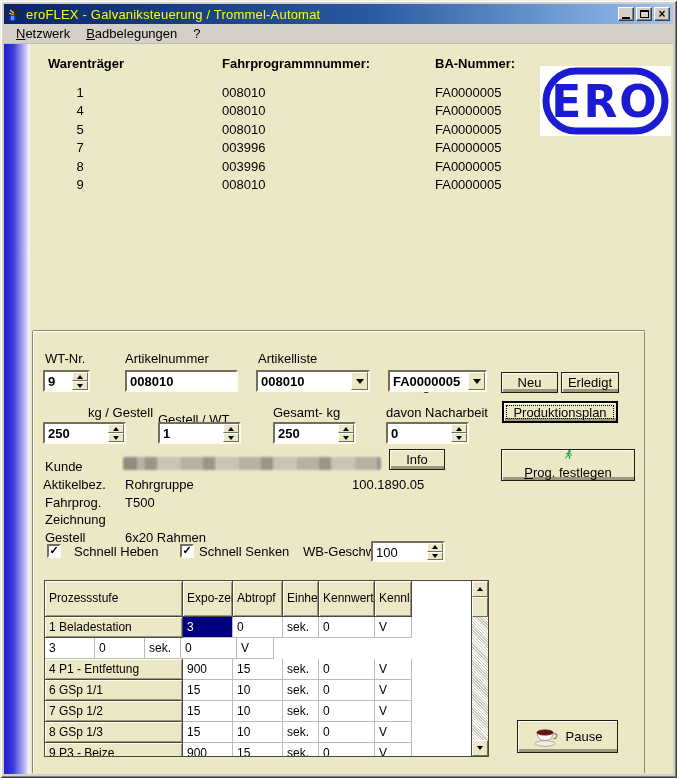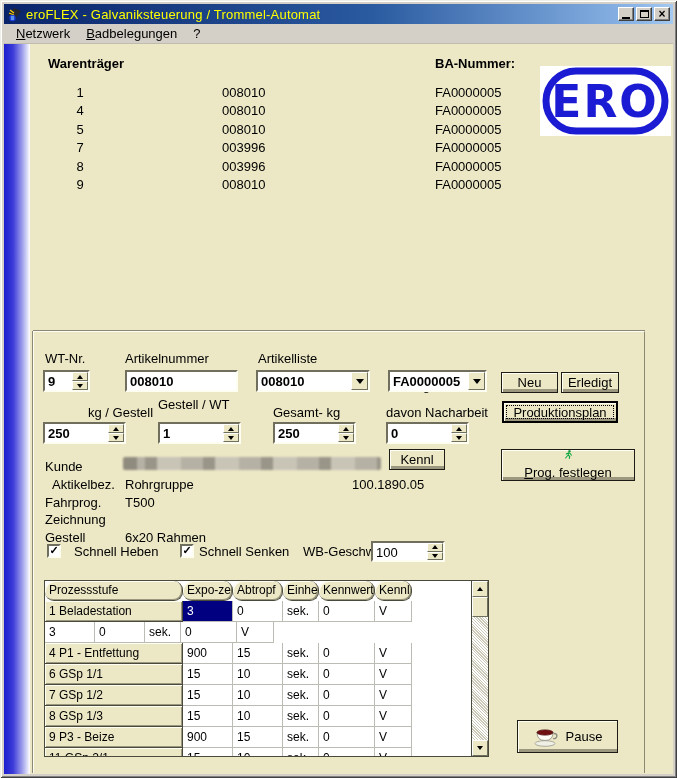--- a/index.html
+++ b/index.html
@@ -76,21 +76,21 @@
     background:
       linear-gradient(90deg,#8f8b7e 0 14px,transparent 14px),
       repeating-linear-gradient(90deg,#b5b1a4 0 22px,#999588 22px 34px,#c8c4b6 34px 58px),
       linear-gradient(#bdb9ac,#a5a194);
     filter:blur(1.1px);}
   
   .ptable{position:absolute;left:40px;top:536px;width:445px;height:177px;background:#fff;
     border:1px solid #4a4a3c;overflow:hidden;}
   .prow,.phrow{display:flex;}
   .pcell{height:21px;font-size:12px;padding:3px 2px 0 4px;overflow:hidden;white-space:nowrap;}
-  .phrow .pcell{height:20px;padding-top:2px;border-radius:9px;}
+  .phrow .pcell{height:36px;padding-top:10px;}
   .w0{width:138px;}.w1{width:50px;}.w2{width:50px;}.w3{width:36px;}.w4{width:56px;}.w5{width:37px;}
   .phead,.plabel{background:#ece8c6;border-right:1px solid #4a4a3c;border-bottom:1px solid #4a4a3c;
     box-shadow:inset 1px 1px 0 #fffef2,inset -1px -1px 0 #9c987f;}
   .pdata{background:#fff;border-right:1px solid #bcbcb4;border-bottom:1px solid #bcbcb4;}
   .psel{background:#000080 !important;color:#fff;}
   
   .vscroll{position:absolute;right:0;top:0;bottom:0;width:17px;border-left:1px solid #4a4a3c;
     background:repeating-linear-gradient(45deg,#fff 0 1px,#cdc9b8 1px 2px);}
   .sarrow{position:absolute;left:0;right:0;height:16px;background:#ece8c6;border:1px solid;
     border-color:#fff #6f6f5e #6f6f5e #fff;display:flex;align-items:center;justify-content:center;}
@@ -128,20 +128,21 @@
     <span class="menu-item ufirst">Netzwerk</span>
     <span class="menu-item ufirst">Badbelegungen</span>
     <span class="menu-item">?</span>
   </div>
 
   <div class="client">
     <div class="left-strip"></div>
 
     <div class="chead">
       <span class="c1">Warenträger</span>
+      <span class="c2">Fahrprogrammnummer:</span>
       <span class="c3">BA-Nummer:</span>
     </div>
     <div id="carrier-rows">
         <div class="crow">
           <span class="c1">1</span>
           <span class="c2">008010</span>
           <span class="c3">FA0000005</span>
         </div>
         <div class="crow">
           <span class="c1">4</span>
@@ -213,21 +214,21 @@
       <span class="blabel">Neu</span>
     </div>
     <div class="btn" style="left:557px;top:328px;width:58px;height:21px;">
       <span class="blabel">Erledigt</span>
     </div>
     <div class="btn btn-focus" style="left:498px;top:357px;width:116px;height:22px;">
       <span class="blabel">Produktionsplan</span>
     </div>
 
     <span class="lbl" style="left:84px;top:361px;">kg / Gestell</span>
-    <span class="lbl" style="left:154px;top:353px;">Gestell / WT</span>
+    <span class="lbl" style="left:154px;top:368px;">Gestell / WT</span>
     <span class="lbl" style="left:269px;top:361px;">Gesamt- kg</span>
     <span class="lbl" style="left:382px;top:361px;">davon Nacharbeit</span>
 
     <div class="field" style="left:39px;top:378px;width:83px;">
       <span class="fval">250</span>
       <span class="spinbtns">
           <span class="sbtn">
             <span class="tri-up"></span>
           </span>
           <span class="sbtn">
@@ -263,34 +264,34 @@
           <span class="sbtn">
             <span class="tri-up"></span>
           </span>
           <span class="sbtn">
             <span class="tri-dn"></span>
           </span>
         </span>
     </div>
 
     <div class="btn" style="left:385px;top:405px;width:56px;height:21px;">
-      <span class="blabel">Kennl</span>
+      <span class="blabel">Info</span>
     </div>
     <div class="btn" style="left:497px;top:405px;width:134px;height:32px;flex-direction:column;">
       <svg width="15" height="18" viewBox="0 0 15 18">
         <circle cx="9.5" cy="2.6" r="2.1" fill="#0aa73e" stroke="#056a27" stroke-width=".7"></circle>
         <path d="M3 8 L8 5.5 L11 7.2 L13.4 10.4 M8 5.5 L6.8 10 L10 13 L9 17 M6.8 10 L4.2 13 L1.8 16" stroke="#0aa73e" stroke-width="2.1" fill="none" stroke-linecap="round" stroke-linejoin="round"></path>
       </svg>
       <span class="blabel ufirst">Prog. festlegen</span>
     </div>
 
     <span class="lbl" style="left:41px;top:415px;">Kunde</span>
     <div class="blur-strip"></div>
 
-    <span class="lbl b" style="left:48px;top:433px;">Aktikelbez.</span>
+    <span class="lbl b" style="left:39px;top:433px;">Aktikelbez.</span>
     <span class="lbl b" style="left:121px;top:433px;">Rohrgruppe</span>
     <span class="lbl b" style="left:348px;top:433px;">100.1890.05</span>
 
     <span class="lbl" style="left:41px;top:451px;">Fahrprog.</span>
     <span class="lbl" style="left:121px;top:451px;">T500</span>
     <span class="lbl" style="left:41px;top:468px;">Zeichnung</span>
     <span class="lbl" style="left:41px;top:486px;">Gestell</span>
     <span class="lbl" style="left:121px;top:486px;">6x20 Rahmen</span>
 
     <span class="cb" style="left:43px;top:500px;"></span>

